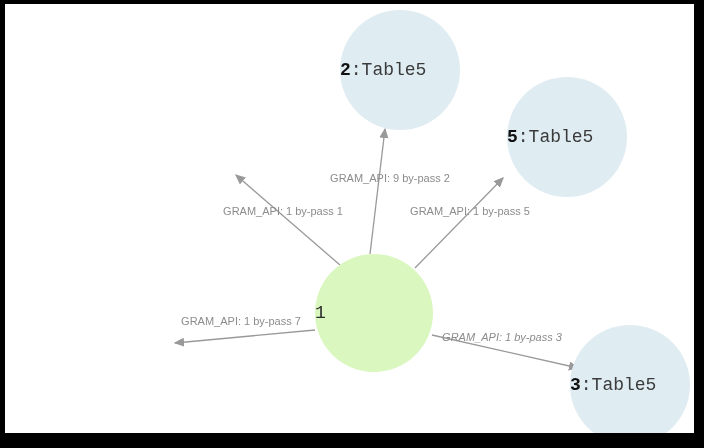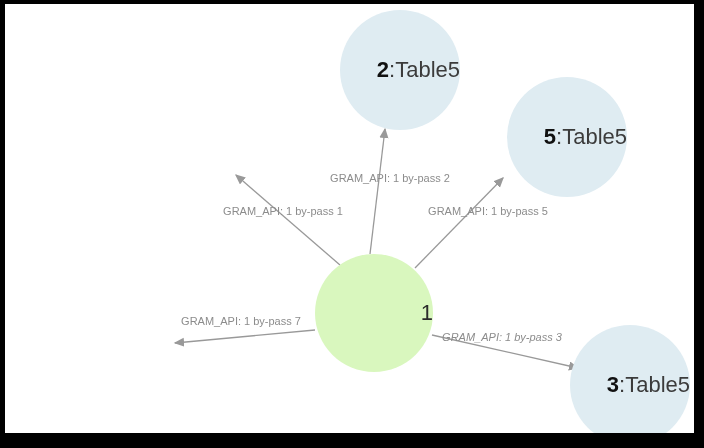--- a/index.html
+++ b/index.html
@@ -13,24 +13,25 @@
   .canvas {
     position: absolute;
     left: 5px; top: 4px; right: 10px; bottom: 15px;
     background: #ffffff;
     overflow: hidden;
   }
   .edges-svg { position: absolute; left: 0; top: 0; width: 100%; height: 100%; }
   .node {
     position: absolute;
     border-radius: 50%;
-    display: flex; align-items: center; justify-content: flex-end;
-    font-size: 22px;
+    display: flex; align-items: center; justify-content: flex-start;
+    font-size: 18px;
     color: #3b3b3b;
     cursor: pointer;
+    font-family: Liberation Mono, monospace;
   }
   .node.satellite { background: var(--node-fill, #dfecf2); }
   .node.center    { background: var(--center-fill, #d9f7be); color: #2b2b2b; }
   .node .num { font-weight: bold; color: #111; }
   .node .suffix { color: #3b3b3b; }
   .edge-label {
     position: absolute;
     transform: translate(-50%, -50%);
     font-size: 11px;
     color: var(--edge-label, #8c8c8c);
@@ -38,21 +39,21 @@
   }
   
   .n1 { left: 124px; top: 73px;  width: 118px; height: 118px; }
   .n2 { left: 335px; top: 6px;   width: 120px; height: 120px; }
   .n5 { left: 502px; top: 73px;  width: 120px; height: 120px; }
   .n4 { left: 49px;  top: 289px; width: 118px; height: 118px; }
   .n3 { left: 565px; top: 321px; width: 120px; height: 120px; }
   .nc { left: 310px; top: 250px; width: 118px; height: 118px; }
   .lbl1 { left: 278px; top: 207px; }
   .lbl2 { left: 385px; top: 174px; }
-  .lbl5 { left: 465px; top: 207px; margin-left: 18px; }
+  .lbl5 { left: 465px; top: 207px; }
   .lbl4 { left: 236px; top: 317px; }
   .lbl3 { left: 497px; top: 333px; font-style: italic; }
 </style>
 </head>
 <body>
 
 <div class="frame">
   <div class="canvas">
 
     <svg class="edges-svg" viewBox="0 0 689 429" preserveAspectRatio="none">
@@ -62,21 +63,21 @@
         </marker>
       </defs>
       <line x1="335" y1="261" x2="231" y2="171" stroke="#999999" stroke-width="1.3" marker-end="url(#arrow)"></line>
       <line x1="365" y1="250" x2="380" y2="125" stroke="#999999" stroke-width="1.3" marker-end="url(#arrow)"></line>
       <line x1="410" y1="264" x2="498" y2="174" stroke="#999999" stroke-width="1.3" marker-end="url(#arrow)"></line>
       <line x1="310" y1="326" x2="170" y2="339" stroke="#999999" stroke-width="1.3" marker-end="url(#arrow)"></line>
       <line x1="427" y1="331" x2="573" y2="364" stroke="#999999" stroke-width="1.3" marker-end="url(#arrow)"></line>
     </svg>
 
     <div class="edge-label lbl1">GRAM_API: 1 by-pass 1</div>
-    <div class="edge-label lbl2">GRAM_API: 1 by-pass 2</div>
+    <div class="edge-label lbl2">GRAM_API: 9 by-pass 2</div>
     <div class="edge-label lbl5">GRAM_API: 1 by-pass 5</div>
     <div class="edge-label lbl4">GRAM_API: 1 by-pass 7</div>
     <div class="edge-label lbl3">GRAM_API: 1 by-pass 3</div>
 
 
     <div class="node satellite n2">
       <span><span class="num">2</span><span class="suffix">:Table5</span></span>
     </div>
 
     <div class="node satellite n5">

